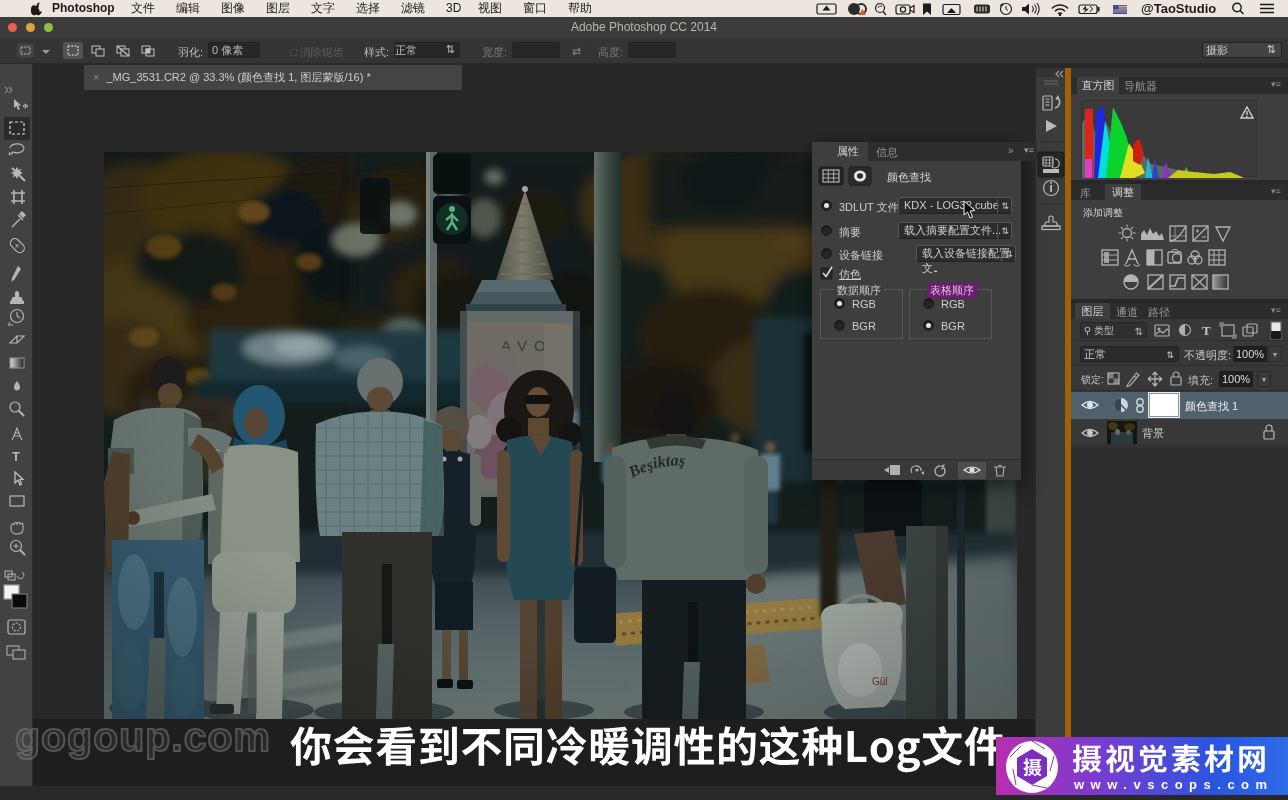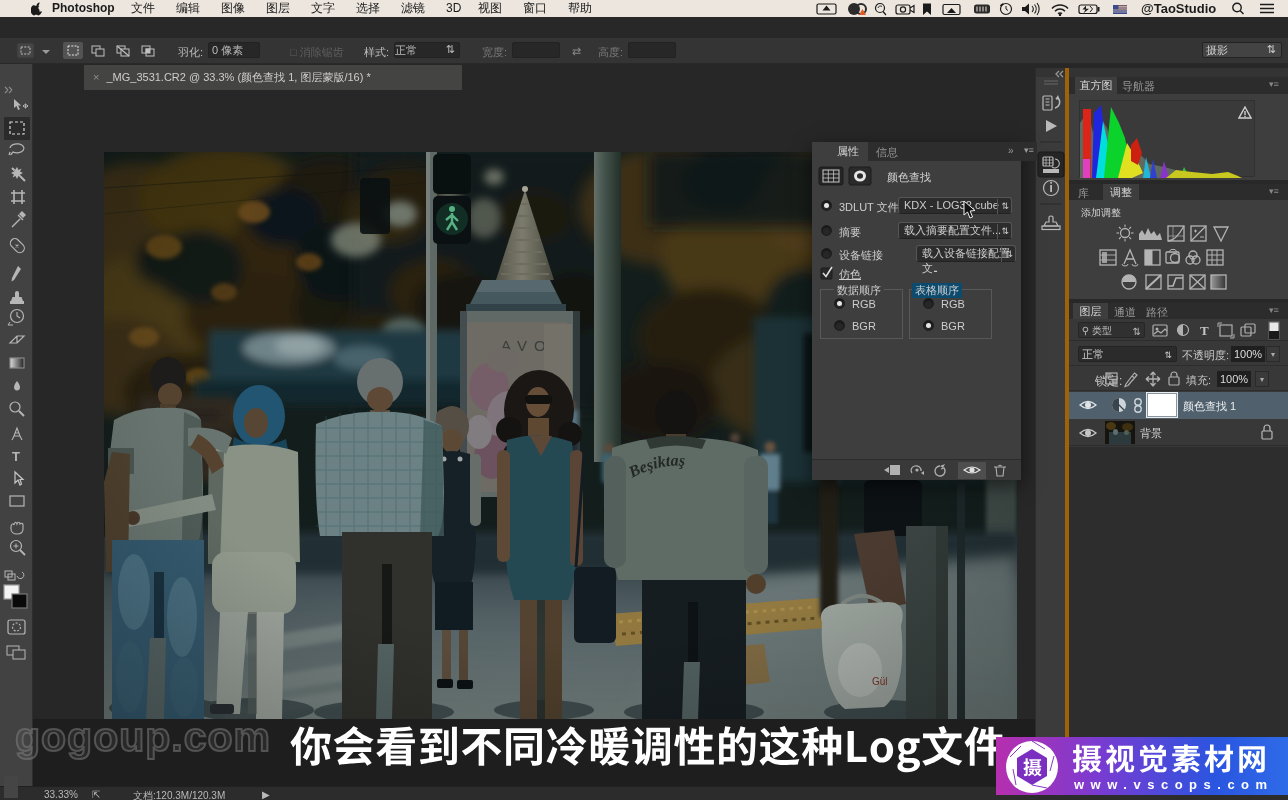--- a/index.html
+++ b/index.html
@@ -33,21 +33,21 @@
   #toolbar { position:absolute; left:0; top:64px; width:33px; height:722px; background:#424242; border-right:1px solid #2e2e2e; }
 
   
   #canvas { position:absolute; left:33px; top:90px; width:1002px; height:696px; background:#272727; }
   #photo { position:absolute; left:71px; top:62px; width:913px; height:567px; }
 
   
   #dockstrip { position:absolute; left:1035px; top:68px; width:30px; height:718px; background:#3b3b3b; border-left:1px solid #2c2c2c; }
 
   
-  #rightcol { position:absolute; left:1065px; top:68px; width:223px; height:718px; background:#2f2f2f; border-left:4px solid #a16207; }
+  #rightcol { position:absolute; left:1065px; top:68px; width:223px; height:718px; background:#2f2f2f; border-left:6px solid #a16207; }
 
   
   #props { position:absolute; left:812px; top:142px; width:209px; height:338px; background:#3e3e3e;
      box-shadow:0 6px 18px rgba(0,0,0,.55); font-size:11px; color:#c6c6c6; }
   .drop { position:absolute; height:17px; background:#2c2c2c; border:1px solid #555; border-bottom-color:#222; border-radius:3px; color:#ccc; font-size:11px; line-height:15px; padding-left:5px; }
   .radio { position:absolute; width:11px; height:11px; border-radius:50%; background:#272727; border:1px solid #1d1d1d; box-shadow:inset 0 1px 2px rgba(0,0,0,.6); }
   .radio.sel:after { content:""; position:absolute; left:2px; top:2px; width:5px; height:5px; border-radius:50%; background:#e6e6e6; }
 
   
   #subtitle-svg { }
@@ -114,20 +114,26 @@
     <span class="mi b" style="left:1141px;font-size:13px;">@TaoStudio</span>
     <svg class="abs" style="left:1231px;top:2px;" width="14" height="13" fill="none" stroke="#1b1b1b" stroke-width="1.4">
         <circle cx="6" cy="5.5" r="4.2"></circle>
         <path d="M9 8.5 l3.5 3.5"></path>
       </svg>
     <svg class="abs" style="left:1259px;top:3px;" width="16" height="11" stroke="#1b1b1b" stroke-width="1.6">
         <path d="M1 1.5 h14 M1 5.5 h14 M1 9.5 h14"></path>
       </svg>
   </div>
 
+  <div id="titlebar">
+    <div class="tl" style="left:8px; background:#ec5f52;"></div>
+    <div class="tl" style="left:26px; background:#e0a33a;"></div>
+    <div class="tl" style="left:44px; background:#8fc043;"></div>
+    <div class="t">Adobe Photoshop CC 2014</div>
+  </div>
 
   <div id="optbar">
     <svg class="abs" style="left:0;top:0;" width="175" height="26" fill="none" stroke="#c0c0c0">
       <rect x="17" y="5" width="17" height="15" rx="2" fill="#454545" stroke="#393939"></rect>
       <rect x="21" y="9" width="9" height="7" stroke-dasharray="2 1.3" stroke-width="1"></rect>
       <path d="M42 12 l4 4 4 -4" fill="#9a9a9a" stroke="none"></path>
       <rect x="63" y="4" width="20" height="17" rx="2" fill="#535353" stroke="none"></rect>
       <rect x="68" y="8" width="10" height="9" stroke-dasharray="2 1.3" stroke-width="1" stroke="#e8e8e8"></rect>
       <g stroke-width="1">
           <rect x="92" y="8" width="8" height="7"></rect>
@@ -803,21 +809,21 @@
       </div>
 
       <div class="abs" style="left:0;top:23px;width:223px;height:24px;border-bottom:1px solid #2d2d2d;">
         <div class="abs" style="left:9px;top:4px;width:99px;height:16px;background:#2b2b2b;border:1px solid #232323;border-radius:2px;color:#ccc;font-size:11px;line-height:15px;">&nbsp;正常<span style="position:absolute;right:4px;top:1px;font-size:9px;">⇅</span></div>
         <span class="abs" style="left:113px;top:6px;font-size:11px;color:#c6c6c6;">不透明度:</span>
         <span class="abs" style="left:162px;top:4px;width:34px;height:16px;background:#1f1f1f;color:#ddd;font-size:11px;line-height:16px;text-align:center;">100%</span>
         <span class="abs" style="left:197px;top:4px;width:14px;height:16px;background:#3a3a3a;border:1px solid #2a2a2a;color:#aaa;font-size:8px;line-height:15px;text-align:center;">▾</span>
       </div>
 
       <div class="abs" style="left:0;top:48px;width:223px;height:24px;border-bottom:1px solid #2d2d2d;">
-        <span class="abs" style="left:26px;top:6px;font-size:12px;color:#c6c6c6;">锁定:</span>
+        <span class="abs" style="left:10px;top:6px;font-size:10px;color:#c6c6c6;">锁定:</span>
         <svg width="80" height="24" style="position:absolute;left:36px;top:0;" id="lockics" fill="none" stroke="#b0b0b0" stroke-width="1.2">
           <g>
               <rect x="1" y="6" width="11" height="11"></rect>
               <path d="M1 6 h5.5 v5.5 h-5.5 Z M6.5 11.5 h5.5 v5.5 h-5.5 Z" fill="#b0b0b0" opacity=".6" stroke="none"></path>
             </g>
           <path d="M21 17 l6 -8 2.5 2 -6.5 7.5 -3 1 Z M27.5 8.5 l2 -2.5 2.5 2 -2.2 2.5"></path>
           <g stroke-width="1.3">
               <path d="M48 5 v14 M41 12 h14 M48 5 l-2.5 3 M48 5 l2.5 3 M48 19 l-2.5 -3 M48 19 l2.5 -3 M41 12 l3 -2.5 M41 12 l3 2.5 M55 12 l-3 -2.5 M55 12 l-3 2.5"></path>
             </g>
           <g>
@@ -901,21 +907,21 @@
 
     <svg class="abs" style="left:8px;top:124px;" width="15" height="14">
         <rect x="1" y="2" width="11" height="11" rx="1" fill="#272727" stroke="#1d1d1d"></rect>
         <path d="M3 7 l3 3.5 L12 1" fill="none" stroke="#ddd" stroke-width="1.6"></path>
       </svg>
     <span class="abs" style="left:27px;top:125px;color:#cdcdcd;text-decoration:underline;">仿色</span>
 
     <div class="abs" style="left:8px;top:147px;width:83px;height:50px;border:1px solid #585858;"></div>
     <div class="abs" style="left:97px;top:147px;width:83px;height:50px;border:1px solid #585858;"></div>
     <span class="abs" style="left:22px;top:141px;background:#3e3e3e;padding:0 3px;color:#cdcdcd;">数据顺序</span>
-    <span class="abs" style="left:100px;top:141px;background:#0c4a6e;padding:0 3px;color:#cdcdcd;">表格顺序</span>
+    <span class="abs" style="left:115px;top:141px;background:#701a75;padding:0 3px;color:#cdcdcd;">表格顺序</span>
     <div class="radio sel" style="left:22px;top:156px;"></div>
       <span class="abs" style="left:40px;top:156px;color:#cdcdcd;">RGB</span>
     <div class="radio" style="left:22px;top:178px;"></div>
       <span class="abs" style="left:40px;top:178px;color:#cdcdcd;">BGR</span>
     <div class="radio" style="left:111px;top:156px;"></div>
       <span class="abs" style="left:129px;top:156px;color:#cdcdcd;">RGB</span>
     <div class="radio sel" style="left:111px;top:178px;"></div>
       <span class="abs" style="left:129px;top:178px;color:#cdcdcd;">BGR</span>
 
     <div class="abs" style="left:0;top:317px;width:209px;height:21px;background:#393939;border-top:1px solid #2c2c2c;">
@@ -979,21 +985,14 @@
         <path transform="translate(0.0,0) scale(0.030000,-0.030000)" d="M137 850V667H37V557H137V385C95 370 57 357 26 348L57 230L137 268V38C137 25 133 22 121 22C109 21 75 21 41 23C55 -9 69 -59 71 -89C135 -89 177 -85 207 -66C237 -47 247 -16 247 38V320L327 359L307 447L247 425V557H326V667H247V850ZM766 724V677H499V724ZM336 443 349 354C461 358 611 365 766 374V339H873V379L959 384L962 466L873 462V724H951V809H327V724H393V445ZM766 611V565H499V611ZM766 498V458L499 448V498ZM610 320V298L549 321L536 318H310V224H487C476 199 462 175 447 153L360 207L297 145C326 127 358 106 390 84C350 44 304 12 256 -9C276 -28 303 -68 315 -92C372 -63 424 -24 469 25C494 6 515 -11 531 -26L596 45C578 61 554 79 527 99C563 154 591 217 610 289V226H630C649 169 674 118 705 72C659 37 607 10 552 -7C572 -28 596 -67 606 -92C664 -70 718 -39 766 0C807 -40 855 -72 912 -94C927 -65 959 -23 982 -1C927 15 879 39 838 71C890 133 930 209 954 301L895 323L879 320ZM832 226C816 194 796 164 773 137C752 164 734 194 720 226Z"></path>
         <path transform="translate(33.0,0) scale(0.030000,-0.030000)" d="M433 805V272H548V701H808V272H929V805ZM620 643V484C620 330 593 130 338 -3C361 -20 401 -66 415 -90C538 -25 615 62 663 155V32C663 -53 696 -77 778 -77H847C948 -77 965 -29 975 127C947 133 909 149 882 171C879 40 873 11 848 11H801C781 11 774 19 774 46V275H709C729 347 735 418 735 481V643ZM130 796C158 763 188 718 206 682H54V574H264C209 460 120 353 28 293C42 269 67 203 75 168C104 190 133 215 162 244V-89H276V302C302 264 328 223 344 195L418 289C402 309 339 382 301 423C344 492 380 567 406 643L343 686L322 682H249L314 721C298 758 260 810 224 848Z"></path>
         <path transform="translate(66.0,0) scale(0.030000,-0.030000)" d="M395 813C422 771 451 717 465 678H293L340 700C321 738 279 794 241 833L139 787C167 755 197 713 217 678H69V458H189V143H309V404H682V138H809V458H933V678H776C805 716 838 760 867 803L738 842C717 792 680 726 646 678H506L582 705C567 746 531 806 500 849ZM190 509V573H807V509ZM433 363V265C433 186 404 77 56 1C85 -23 121 -66 136 -92C394 -25 498 67 537 156V57C537 -42 565 -74 686 -74C710 -74 800 -74 826 -74C916 -74 947 -44 960 75C928 82 879 99 855 116C851 39 845 28 813 28C791 28 719 28 703 28C664 28 658 31 658 58V181H546C555 209 558 236 558 262V363Z"></path>
         <path transform="translate(99.0,0) scale(0.030000,-0.030000)" d="M626 67C706 25 813 -39 863 -81L956 -11C899 32 790 92 713 130ZM267 127C212 78 117 33 29 3C55 -15 98 -57 119 -79C205 -42 310 21 377 84ZM179 284C202 292 233 296 400 306C326 277 265 256 235 247C169 226 127 215 86 210C96 183 109 133 113 113C147 125 191 130 462 145V35C462 24 458 20 441 20C424 19 363 20 310 22C327 -8 347 -55 353 -88C427 -88 481 -87 524 -71C567 -54 578 -24 578 31V152L805 164C829 142 849 122 863 105L958 165C916 212 830 279 766 324L676 271L718 239L428 227C556 268 682 318 800 379L717 451C680 430 639 409 596 389L394 381C436 397 476 416 513 436L489 456H963V547H558V585H861V671H558V709H913V796H558V851H437V796H90V709H437V671H142V585H437V547H41V456H356C301 428 248 407 226 399C197 388 173 381 150 378C160 352 175 303 179 284Z"></path>
         <path transform="translate(132.0,0) scale(0.030000,-0.030000)" d="M744 848V643H476V529H708C635 383 513 235 390 157C420 132 456 90 477 59C573 131 669 244 744 364V58C744 40 737 35 719 34C700 34 639 34 584 36C600 2 619 -52 624 -85C711 -85 774 -82 816 -62C857 -43 871 -11 871 57V529H967V643H871V848ZM200 850V643H45V529H185C151 409 88 275 16 195C37 163 66 112 78 76C124 131 165 211 200 299V-89H321V365C354 323 387 277 406 245L476 347C454 372 359 469 321 503V529H448V643H321V850Z"></path>
         <path transform="translate(165.0,0) scale(0.030000,-0.030000)" d="M319 341C290 252 250 174 197 115V488C237 443 279 392 319 341ZM77 794V-88H197V79C222 63 253 41 267 29C319 87 361 159 395 242C417 211 437 183 452 158L524 242C501 276 470 318 434 362C457 443 473 531 485 626L379 638C372 577 363 518 351 463C319 500 286 537 255 570L197 508V681H805V57C805 38 797 31 777 30C756 30 682 29 619 34C637 2 658 -54 664 -87C760 -88 823 -85 867 -65C910 -46 925 -12 925 55V794ZM470 499C512 453 556 400 595 346C561 238 511 148 442 84C468 70 515 36 535 20C590 78 634 152 668 238C692 200 711 164 725 133L804 209C783 254 750 308 710 363C732 443 748 531 760 625L653 636C647 578 638 523 627 470C600 504 571 536 542 565Z"></path>
       </svg>
     <div class="abs" style="left:78px;top:40px;width:230px;color:#fff;font-size:13px;font-weight:bold;letter-spacing:6.5px;">www.vscops.com</div>
   </div>
 
-  <div id="statusbar">
-    <span style="position:absolute;left:4px;top:-11px;width:14px;height:22px;background:#454545;"></span>
-    <span style="position:absolute;left:44px;top:2px;">33.33%</span>
-    <span style="position:absolute;left:92px;top:2px;">⇱</span>
-    <span style="position:absolute;left:133px;top:2px;">文档:120.3M/120.3M</span>
-    <span style="position:absolute;left:262px;top:2px;">▶</span>
-  </div>
 
 </div>
 
 </body></html>

